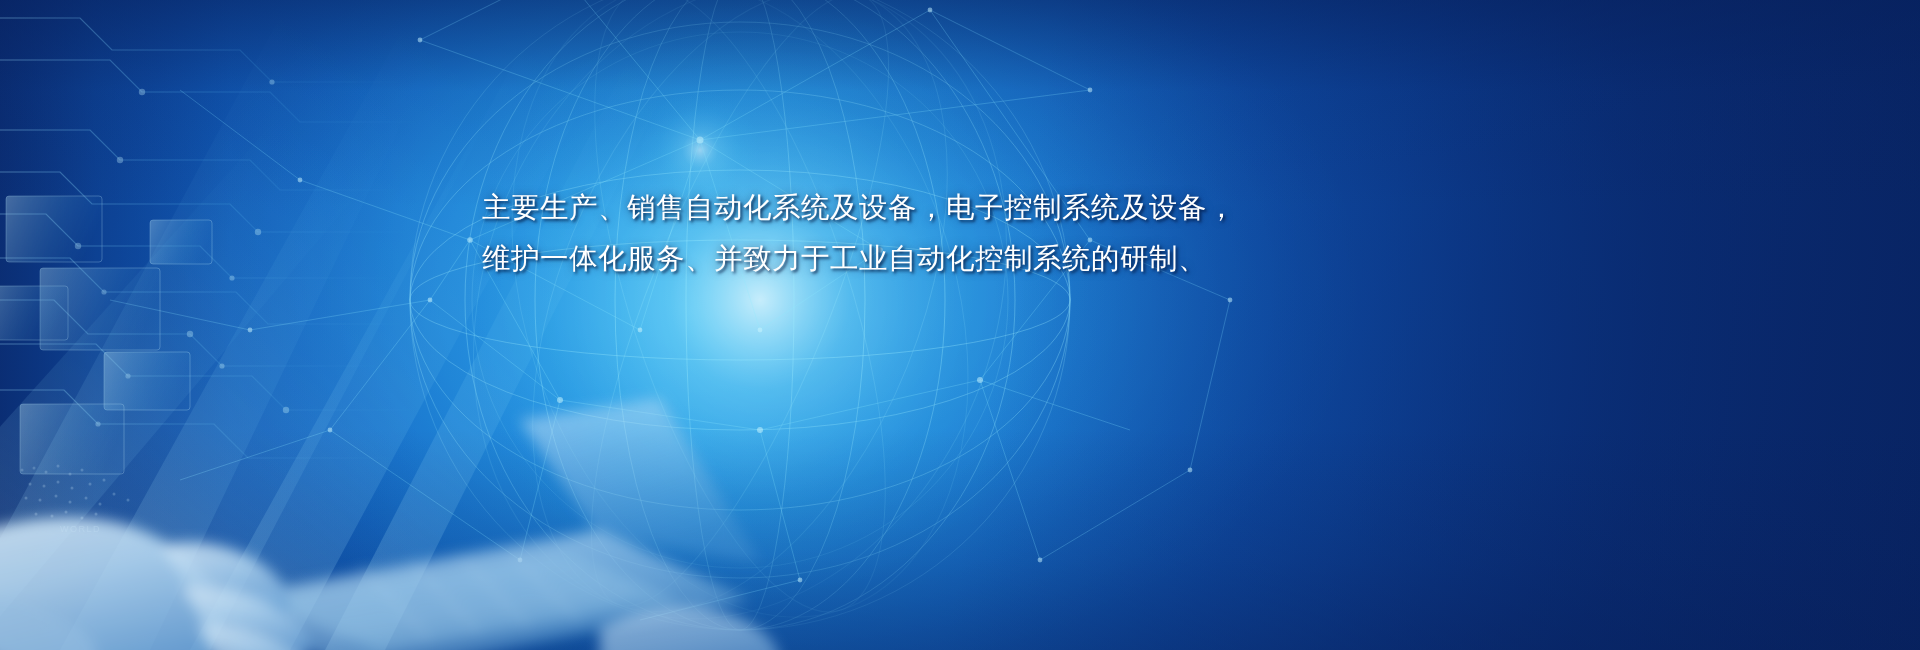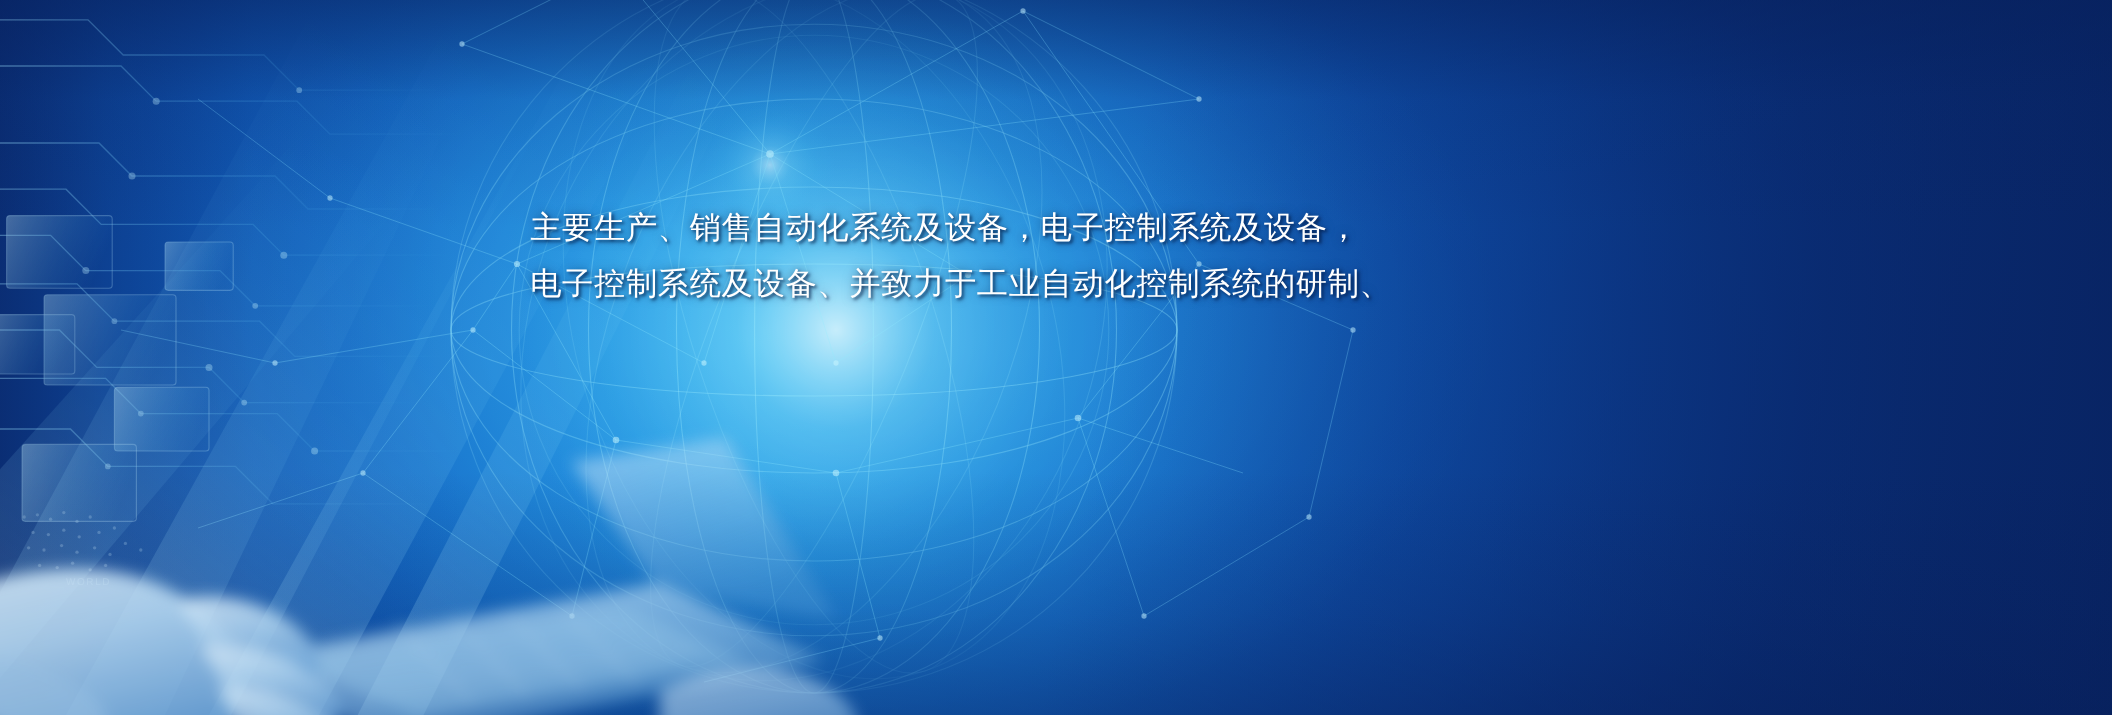--- a/index.html
+++ b/index.html
@@ -346,16 +346,16 @@
       <path d="M640 330 C690 300, 760 300, 800 330 C830 352, 826 382, 790 392
                C740 404, 672 386, 640 362 Z" fill="url(#skin)" opacity="0.62"></path>
 
       <path d="M-40 300 C20 290, 80 300, 120 330 C150 352, 140 382, 100 392
                C50 404, -10 390, -40 370 Z" fill="#9fc7e8" opacity="0.55"></path>
     </svg>
   </div>
 
   <div class="copy">
     <div class="copy-line">主要生产、销售自动化系统及设备，电子控制系统及设备，</div>
-    <div class="copy-line">电子控制系统及设备、并致力于工业自动化控制系统的研制、</div>
+    <div class="copy-line">维护一体化服务、并致力于工业自动化控制系统的研制、</div>
   </div>
 
 </div>
 
 </body></html>

